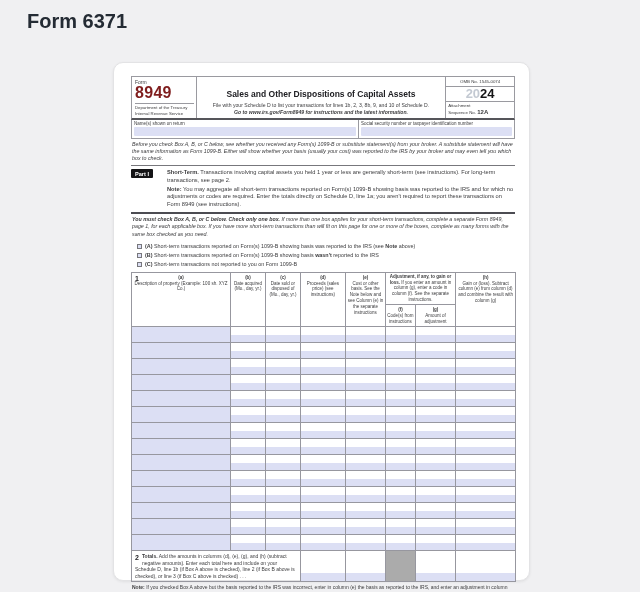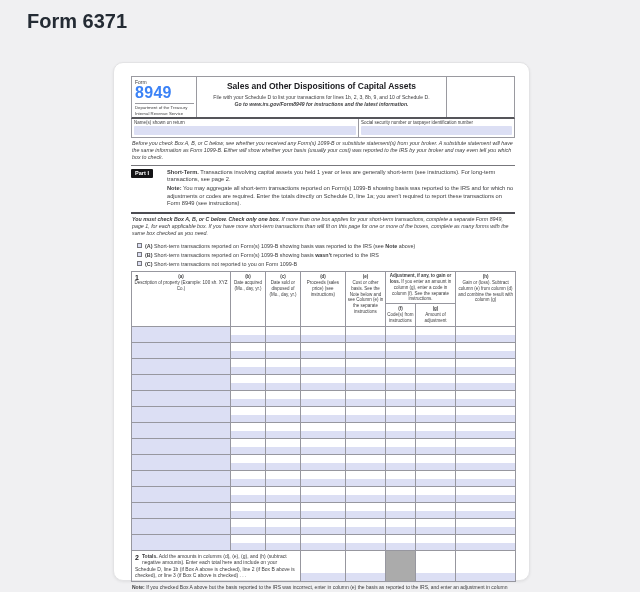--- a/index.html
+++ b/index.html
@@ -7,24 +7,24 @@
   .page-title { position:absolute; left:27px; top:10px; font-size:20px; font-weight:bold; color:#242b34; }
   .card { position:absolute; left:113px; top:62px; width:417px; height:519px; background:#fff;
           border:1px solid #e3e3e5; border-radius:10px; box-shadow:0 1px 3px rgba(0,0,0,.07);
           padding:13px 16px 0 17px; }
   .sheet { width:384px; color:#3c3c3e; }
 
   
   .hdr { display:flex; border:1px solid #9a9aa0; border-bottom:2px solid #55555a; }
   .hdr-left { width:65px; border-right:1px solid #9a9aa0; padding:2px 2px 1px 3px; }
   .form-word { font-size:5px; }
-  .form-number { font-size:16px; font-weight:bold; color:#3b82f6; line-height:1; letter-spacing:.3px; }
+  .form-number { font-size:16px; font-weight:bold; color:#7f1d1d; line-height:1; letter-spacing:.3px; }
   .agency { font-size:4.3px; border-top:1px solid #9a9aa0; margin-top:2px; padding-top:1px; line-height:1.3; }
   .hdr-center { width:250px; border-right:1px solid #9a9aa0; text-align:center; padding:3px 8px 2px; }
-  .form-title { font-size:8.5px; font-weight:bold; color:#202024; margin-top:1px; }
+  .form-title { font-size:8.5px; font-weight:bold; color:#202024; margin-top:9px; }
   .sub1 { font-size:5.1px; margin-top:3px; line-height:1.3; }
   .sub2 { font-size:5.1px; font-weight:bold; font-style:italic; line-height:1.3; }
   .hdr-right { width:68px; text-align:center; }
   .omb { font-size:4.4px; padding:2px 1px; border-bottom:1px solid #9a9aa0; }
   .year { border-bottom:1px solid #9a9aa0; font-size:13px; font-weight:800; line-height:1.1; }
   .y-outline { color:#c3c9d2; } .y-bold { color:#141416; }
   .attach { font-size:4.4px; text-align:left; padding:1px 2px; line-height:1.3; }
   .attach b { font-size:6px; }
 
   
@@ -89,20 +89,28 @@
         <div class="agency">
           <span>Department of the Treasury</span><br>
           <span>Internal Revenue Service</span>
         </div>
       </div>
       <div class="hdr-center">
         <div class="form-title">Sales and Other Dispositions of Capital Assets</div>
         <div class="sub1">File with your Schedule D to list your transactions for lines 1b, 2, 3, 8b, 9, and 10 of Schedule D.</div>
         <div class="sub2">Go to www.irs.gov/Form8949 for instructions and the latest information.</div>
       </div>
+      <div class="hdr-right">
+        <div class="omb">OMB No. 1545-0074</div>
+        <div class="year"><span class="y-outline">20</span><span class="y-bold">24</span></div>
+        <div class="attach">
+          <span>Attachment</span><br>
+          <span>Sequence No. </span><b>12A</b>
+        </div>
+      </div>
     </div>
 
     <div class="name-row">
       <div class="name-cell">
         <span class="tiny-label">Name(s) shown on return</span>
         <div class="field-strip"></div>
       </div>
       <div class="ssn-cell">
         <span class="tiny-label">Social security number or taxpayer identification number</span>
         <div class="field-strip"></div>

